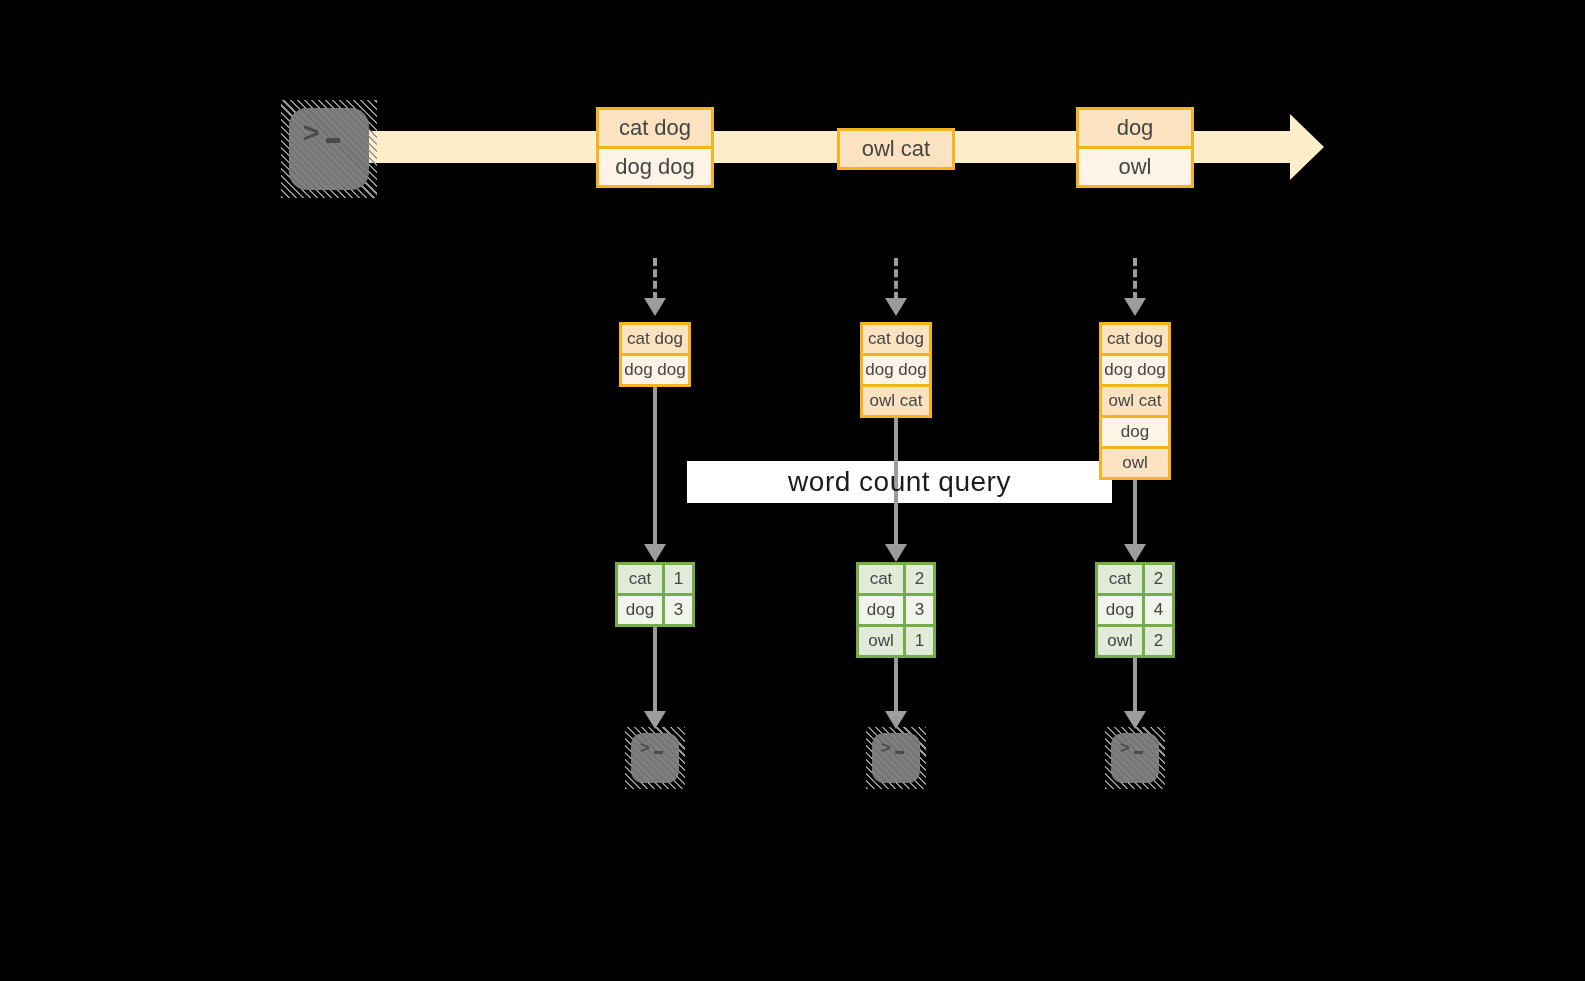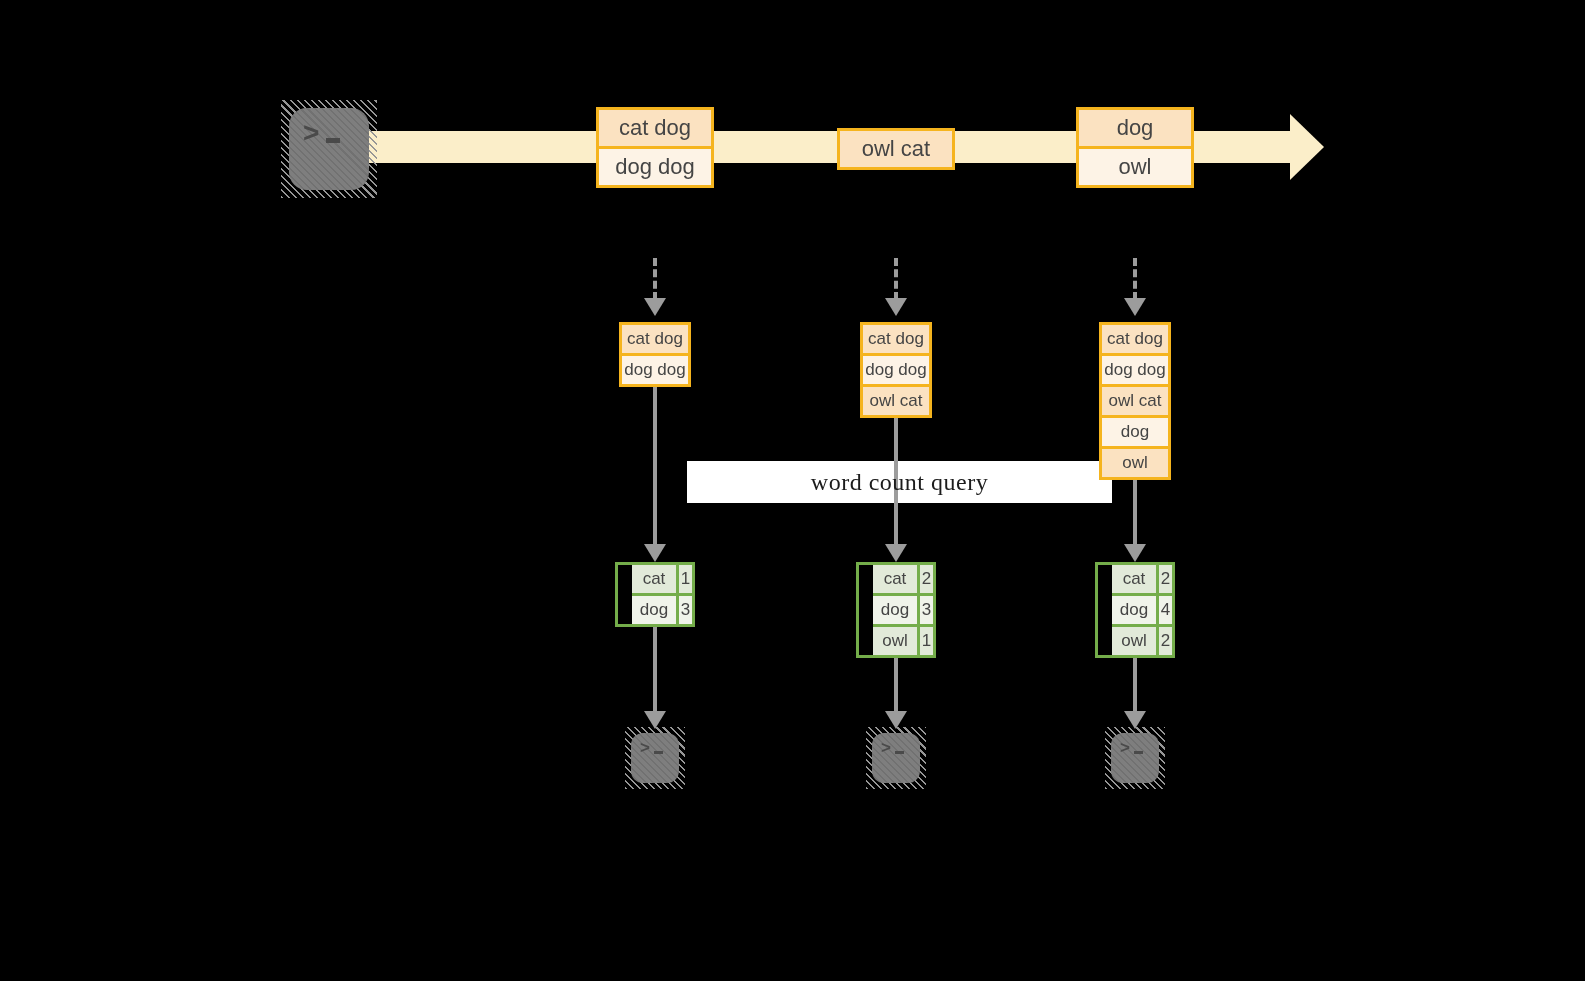--- a/index.html
+++ b/index.html
@@ -25,23 +25,22 @@
     border-bottom: 33px solid transparent;
     border-left: 34px solid var(--stream-band, #FBEEC9);
     z-index: 0;
   }
 
   
   .qband { position: absolute; background: var(--query-band, #fff); z-index: 1; }
   .qtitle {
     position: absolute; z-index: 4;
     display: flex; align-items: center; justify-content: center;
-    font-size: 24px; color: var(--title-text, #1c1c1c);
+    font-size: 28px; color: var(--title-text, #1c1c1c);
     letter-spacing: 0.5px;
-    font-family: Liberation Serif, serif;
   }
 
   
   .dline {
     position: absolute; width: 0;
     border-left: 4px dashed var(--arrow-gray, #9c9c9c);
     z-index: 2;
   }
   .sline {
     position: absolute; width: 4px;
@@ -76,21 +75,20 @@
   
   .gtable {
     position: absolute;
     border: 3px solid var(--table-border, #74AD4A);
     box-sizing: border-box;
     z-index: 3;
   }
   .gt-row {
     display: flex; height: 28px;
     border-top: 3px solid var(--table-border, #74AD4A);
-    margin-left: 14px;
   }
   .gt-row:first-child { border-top: none; }
   .gt-name {
     width: 47px; display: flex; align-items: center; justify-content: center;
     font-size: 17px; color: var(--box-text, #454545);
     border-right: 3px solid var(--table-border, #74AD4A);
     box-sizing: border-box;
   }
   .gt-count {
     flex: 1; display: flex; align-items: center; justify-content: center;

